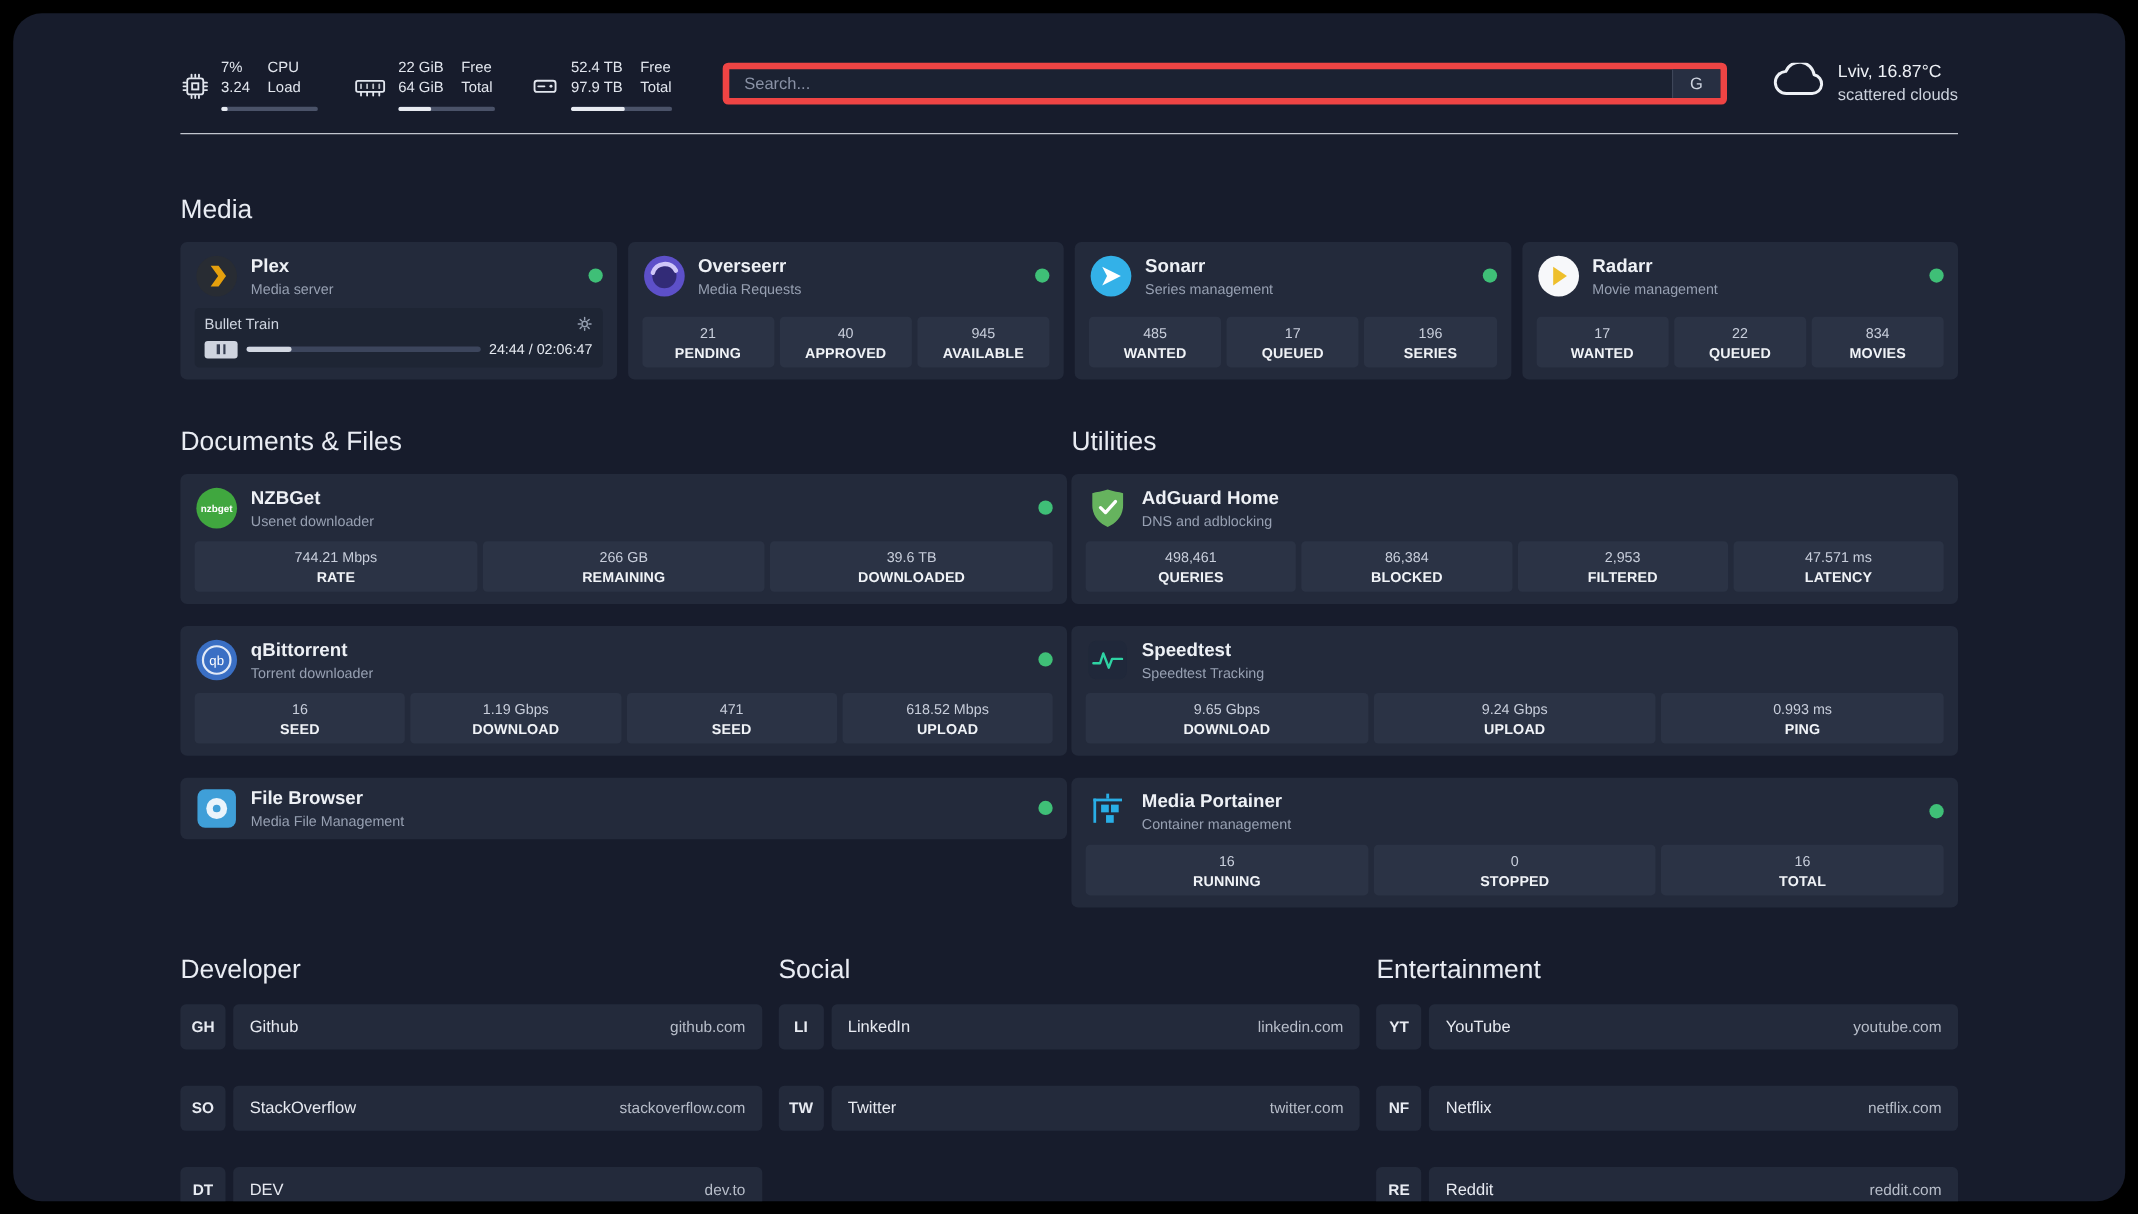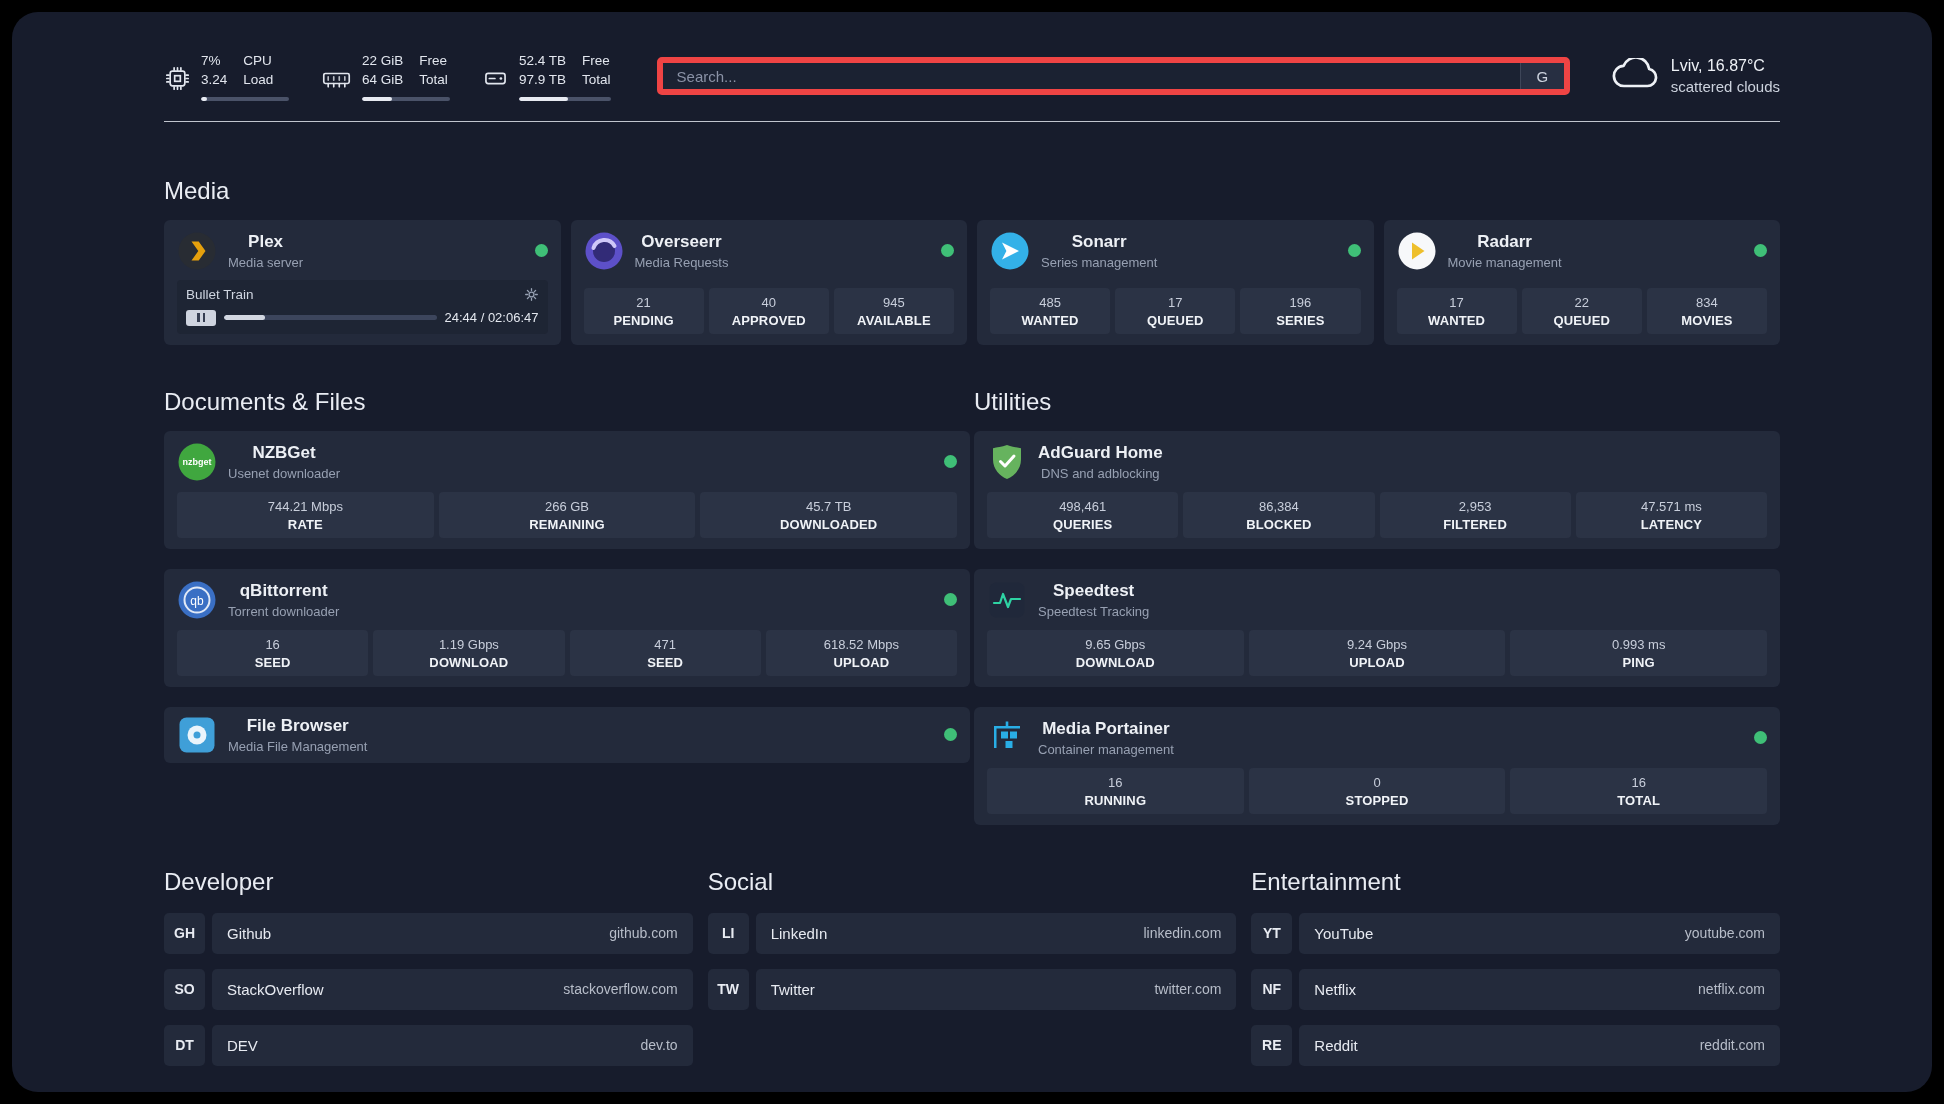--- a/index.html
+++ b/index.html
@@ -34,21 +34,21 @@
   .sec-media { margin-top:54px; }
   .grid-4 { display:grid; grid-template-columns:repeat(4,1fr); gap:10px; margin-top:14px; }
   .two-col { display:grid; grid-template-columns:1fr 1fr; gap:4px; margin-top:42px; align-items:start; }
   .stack { display:flex; flex-direction:column; gap:20px; margin-top:14px; }
 
   
   .card { background:#232a3b; border-radius:6px; padding:11px 13px; display:flex; flex-direction:column; justify-content:space-between; cursor:pointer; }
   .card.flat { padding:8px 13px; justify-content:center; }
   .card-head { display:flex; align-items:center; gap:11px; }
   .app-icon { width:40px; height:40px; flex:0 0 auto; display:flex; align-items:center; justify-content:center; }
-  .app-meta { display:flex; flex-direction:column;align-items:center; }
+  .app-meta { display:flex; flex-direction:column; }
   .app-name { font-size:17px; font-weight:600; color:#edf0f5; }
   .app-desc { font-size:13px; color:#97a0b2; margin-top:3px; }
   .status-dot { width:13px; height:13px; border-radius:50%; background:#3fbf77; margin-left:auto; flex:0 0 auto; }
   .stats { display:flex; gap:5px; margin-top:10px; }
   .stat { flex:1; background:#2b3345; border-radius:4px; padding:7px 4px 6px; text-align:center; }
   .stat-value { font-size:13px; color:#c8cedb; }
   .stat-label { font-size:13px; font-weight:700; color:#f0f3f7; margin-top:3px; letter-spacing:0.01em; }
 
   
   .player { background:#1e2534; border-radius:4px; padding:7px 9px 8px; margin-top:9px; }
@@ -57,21 +57,21 @@
   .player-gear { display:flex; cursor:pointer; }
   .player-bottom { display:flex; align-items:center; gap:8px; margin-top:8px; }
   .pause-btn { width:30px; height:16px; background:#cfd4df; border-radius:3px; display:flex; align-items:center; justify-content:center; gap:3px; cursor:pointer; flex:0 0 auto; }
   .pause-btn i { display:block; width:2.5px; height:9px; background:#363e52; }
   .player-bar { flex:1; height:5px; background:#3c455c; border-radius:3px; overflow:hidden; cursor:pointer; }
   .player-fill { height:100%; background:#d2d7e1; border-radius:3px; }
   .player-time { font-size:13px; color:#e4e8ef; white-space:nowrap; }
 
   
   .three-col { display:grid; grid-template-columns:1fr 1fr 1fr; gap:15px; margin-top:42px; }
-  .bm-list { display:flex; flex-direction:column; gap:15px; margin-top:16px; }
+  .bm-list { display:flex; flex-direction:column; gap:33px; margin-top:16px; }
   .bm-row { display:flex; gap:7px; height:41px; cursor:pointer; }
   .bm-abbr { width:41px; height:41px; background:#232a3b; border-radius:5px; display:flex; align-items:center; justify-content:center; font-size:14px; font-weight:700; color:#e8ebf2; flex:0 0 auto; }
   .bm-bar { flex:1; background:#232a3b; border-radius:5px; display:flex; align-items:center; justify-content:space-between; padding:0 15px; }
   .bm-name { font-size:15px; color:#e7eaf1; }
   .bm-url { font-size:14px; color:#b7bdc9; }
 </style>
 </head>
 <body>
 
 <div class="frame">
@@ -333,21 +333,21 @@
           <div class="stats">
             <div class="stat">
               <div class="stat-value">744.21 Mbps</div>
               <div class="stat-label">RATE</div>
             </div>
             <div class="stat">
               <div class="stat-value">266 GB</div>
               <div class="stat-label">REMAINING</div>
             </div>
             <div class="stat">
-              <div class="stat-value">45.7 TB</div>
+              <div class="stat-value">39.6 TB</div>
               <div class="stat-label">DOWNLOADED</div>
             </div>
           </div>
         </div>
 
         <div class="card">
           <div class="card-head">
             <span class="app-icon">
               <svg viewBox="0 0 40 40" width="40" height="40">
                 <circle cx="20" cy="20" r="18.5" fill="#3a6fc4"></circle>

